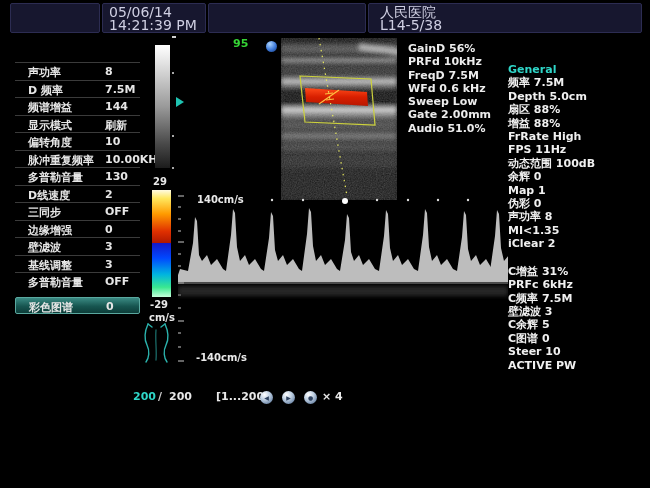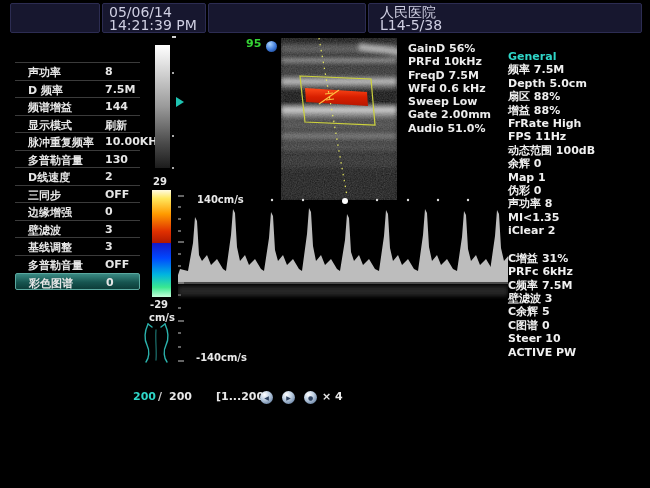--- a/index.html
+++ b/index.html
@@ -8,42 +8,42 @@
   
   .tb{position:absolute;top:3px;height:30px;background:#17172f;border:1px solid #2c2c52;
       border-radius:2px;box-sizing:border-box;font-size:14px;line-height:13px;color:#cfcfe2;
       padding:2px 0 0 6px;}
   .tb div{white-space:nowrap;}
   
   .lp{position:absolute;left:15px;top:62px;width:125px;}
   .lp-row{position:relative;height:17.5px;border-top:1px solid #3b3b3b;box-sizing:border-box;}
   .lp-label{position:absolute;left:13px;top:2px;font-size:11px;font-weight:bold;color:#e6e6e6;}
   .lp-value{position:absolute;left:90px;top:2px;font-size:11px;font-weight:bold;color:#e6e6e6;}
-  .lp-row.highlighted{height:17px;margin-top:1px;border:1px solid #5aa89f;border-radius:2px;
+  .lp-row.highlighted{height:17px;margin-top:7px;border:1px solid #5aa89f;border-radius:2px;
       background:linear-gradient(180deg,#3a8a83,#175550 55%,#0d3d39);}
   
   .graybar{position:absolute;left:155px;top:45px;width:15px;height:123px;
       background:linear-gradient(180deg,#ffffff 0%,#e8e8e8 12%,#9a9a9a 50%,#4a4a4a 80%,#1c1c1c 100%);}
   .cbar-top{position:absolute;left:152px;top:190px;width:19px;height:53px;
       background:linear-gradient(180deg,#fffbe2 0%,#ffe75e 16%,#ff9b00 45%,#e03000 78%,#b01800 100%);}
   .cbar-bot{position:absolute;left:152px;top:243px;width:19px;height:54px;
       background:linear-gradient(180deg,#1418c8 0%,#0048ff 28%,#00b4e0 58%,#3ae890 82%,#c4ffda 100%);}
   .scale-txt{position:absolute;font-size:10px;font-weight:bold;color:#e8e8e8;}
   .dot{position:absolute;width:2px;height:2px;background:#a8a8a8;}
   .focus-arrow{position:absolute;left:176px;top:97px;width:0;height:0;
       border-top:5px solid transparent;border-bottom:5px solid transparent;border-left:8px solid #1fc3b2;}
   
-  .frame-counter{position:absolute;left:246px;top:37px;font-size:11px;font-weight:bold;color:#35d435;}
+  .frame-counter{position:absolute;left:233px;top:37px;font-size:11px;font-weight:bold;color:#35d435;}
   .probe-dot{position:absolute;left:266px;top:41px;width:11px;height:11px;border-radius:50%;
       background:radial-gradient(circle at 35% 28%,#aad4ff,#3c78d8 55%,#14336e);}
   .ov-params{position:absolute;left:408px;top:42px;font-size:11px;font-weight:700;
       line-height:13.3px;color:#ececec;}
   
   .rp{position:absolute;left:508px;top:50px;font-size:11px;font-weight:bold;line-height:13.4px;color:#f0f0f0;}
-  .rp-title{color:#2fd6c8;}
+  .rp-title{color:#2fd6c8;margin-top:13px;}
   .rp-gap{height:14px;}
   
   .spec-max{left:197px;top:194px;}
   .spec-min{left:196px;top:352px;}
   
   .cine{position:absolute;top:390px;font-size:11px;font-weight:bold;}
   .cine-current{left:133px;color:#2fd6c8;}
   .cine-sep{left:158px;color:#cccccc;}
   .cine-total{left:169px;color:#e8e8e8;}
   .cine-range{left:216px;color:#e8e8e8;}
@@ -85,20 +85,24 @@
       <div class="lp-row">
         <span class="lp-label">频谱增益</span>
         <span class="lp-value">144</span>
       </div>
 
       <div class="lp-row">
         <span class="lp-label">显示模式</span>
         <span class="lp-value">刷新</span>
       </div>
 
+      <div class="lp-row">
+        <span class="lp-label">偏转角度</span>
+        <span class="lp-value">10</span>
+      </div>
 
       <div class="lp-row">
         <span class="lp-label">脉冲重复频率</span>
         <span class="lp-value">10.00KHz</span>
       </div>
 
       <div class="lp-row">
         <span class="lp-label">多普勒音量</span>
         <span class="lp-value">130</span>
       </div>

